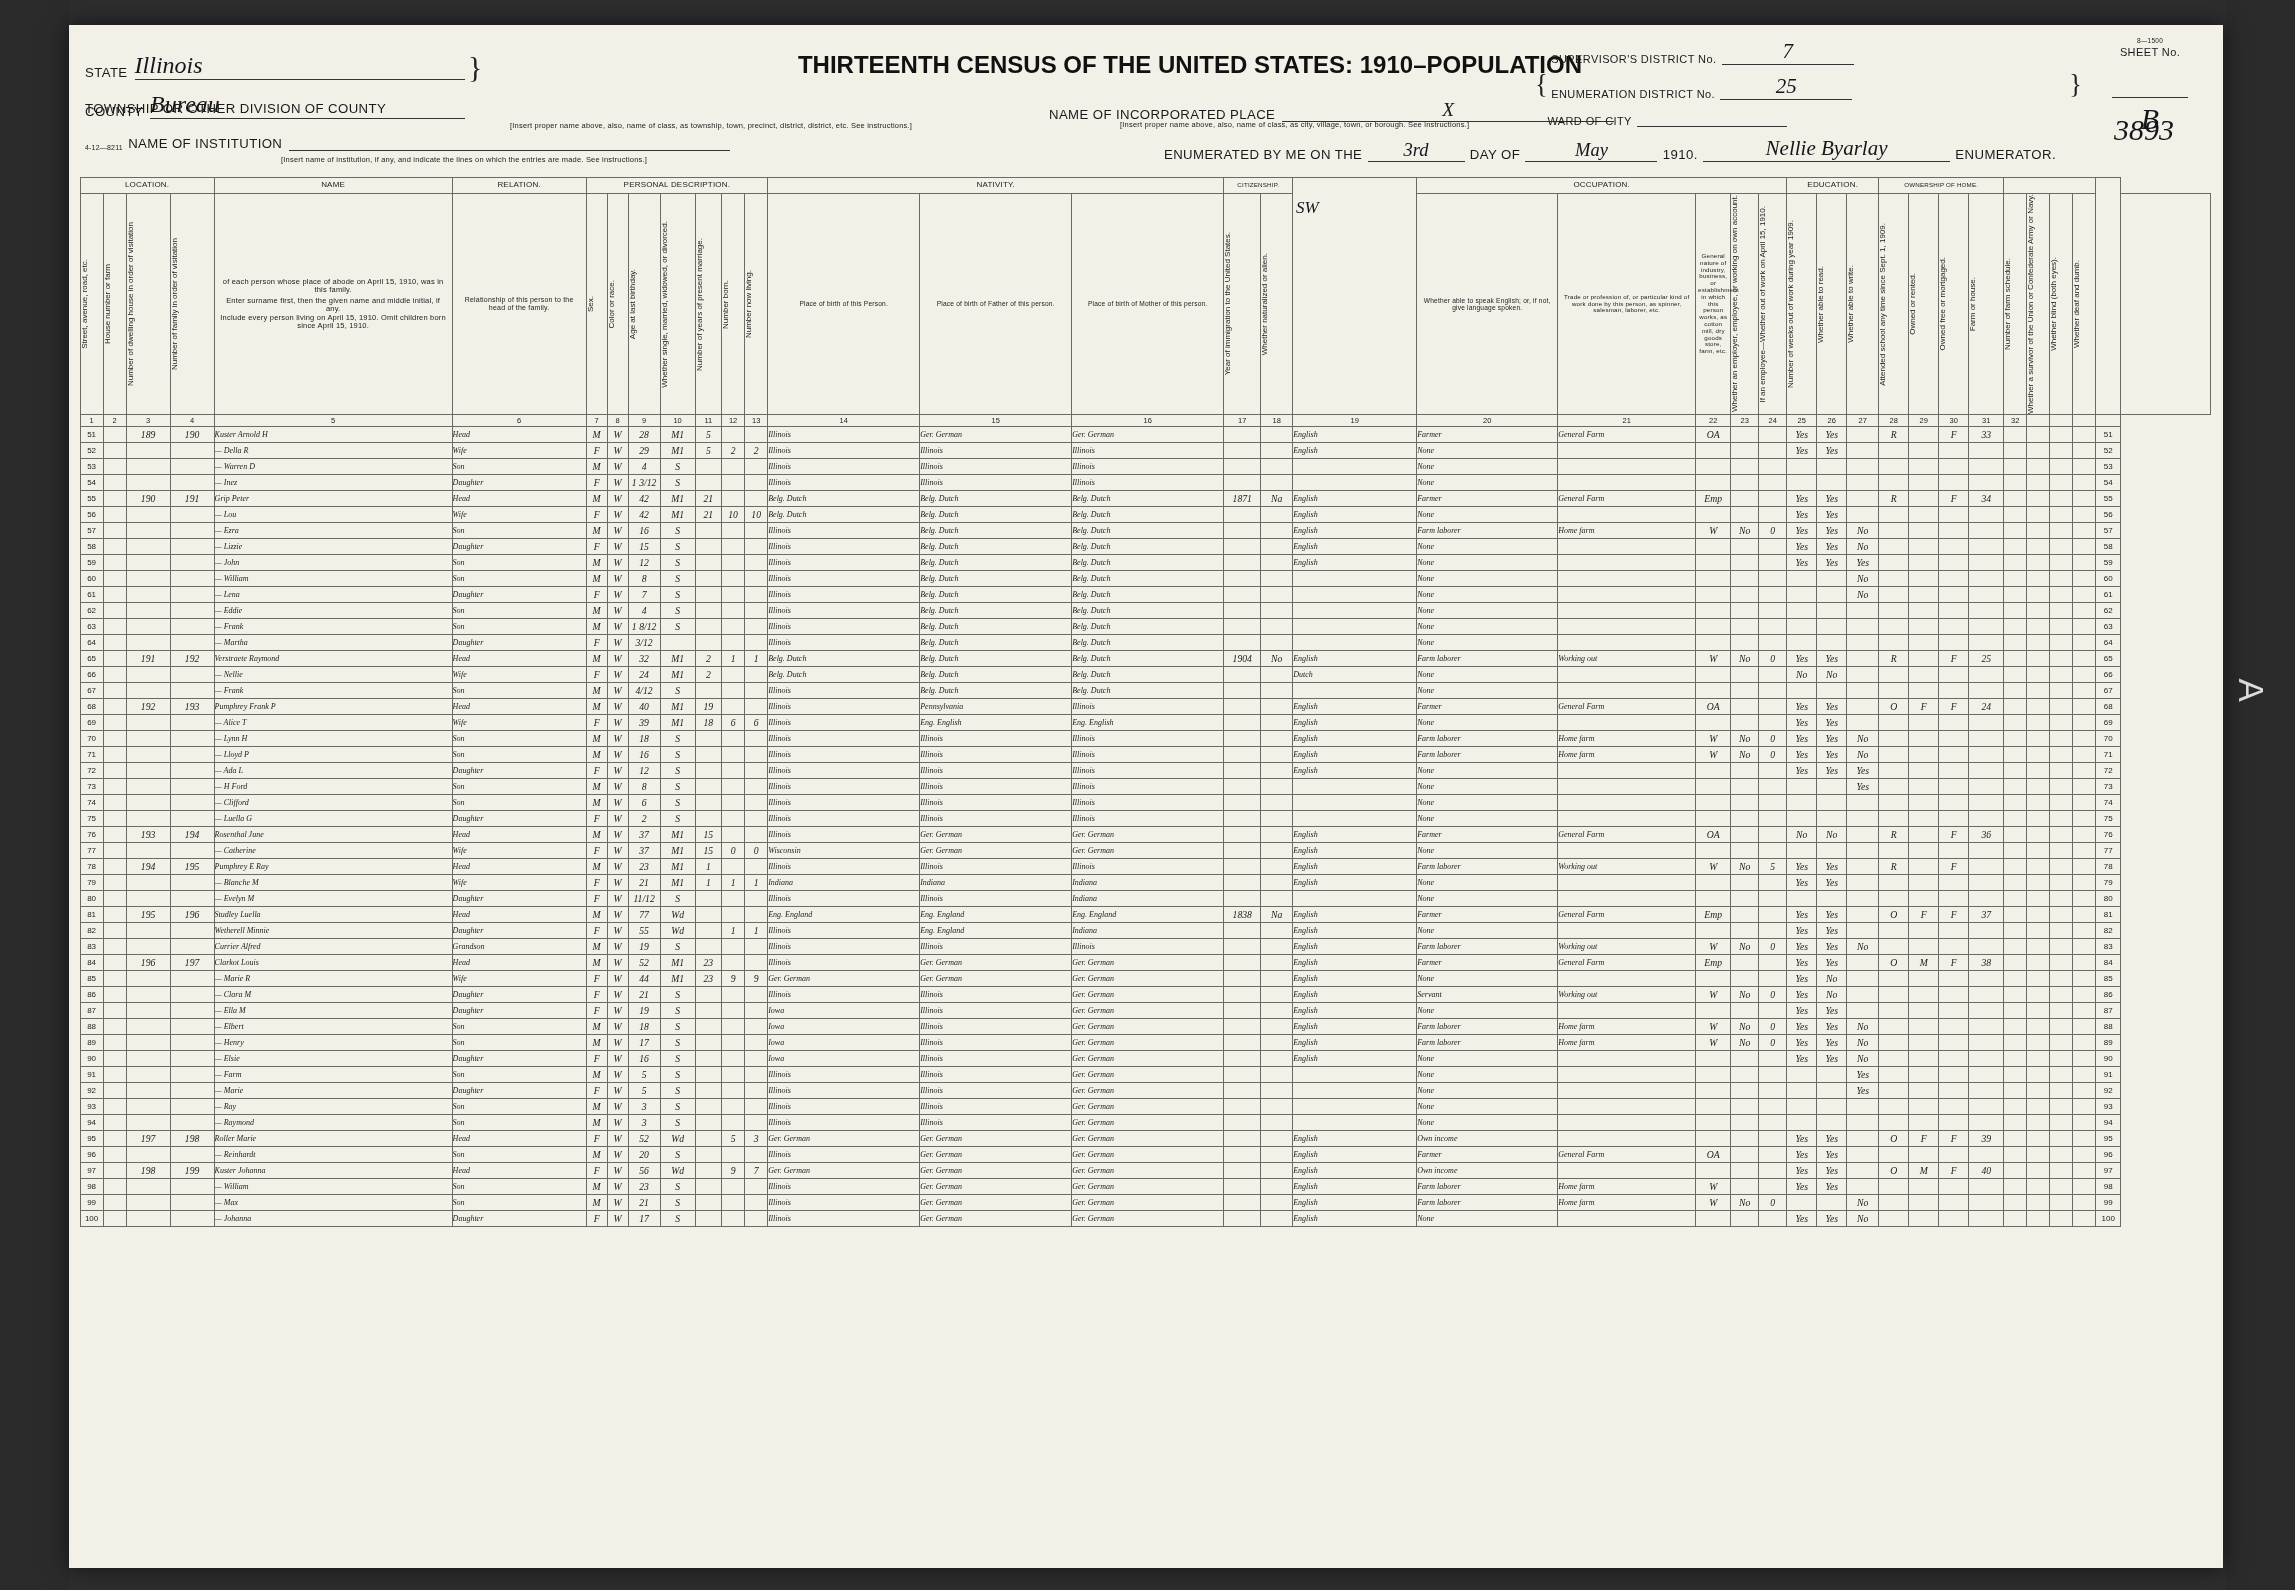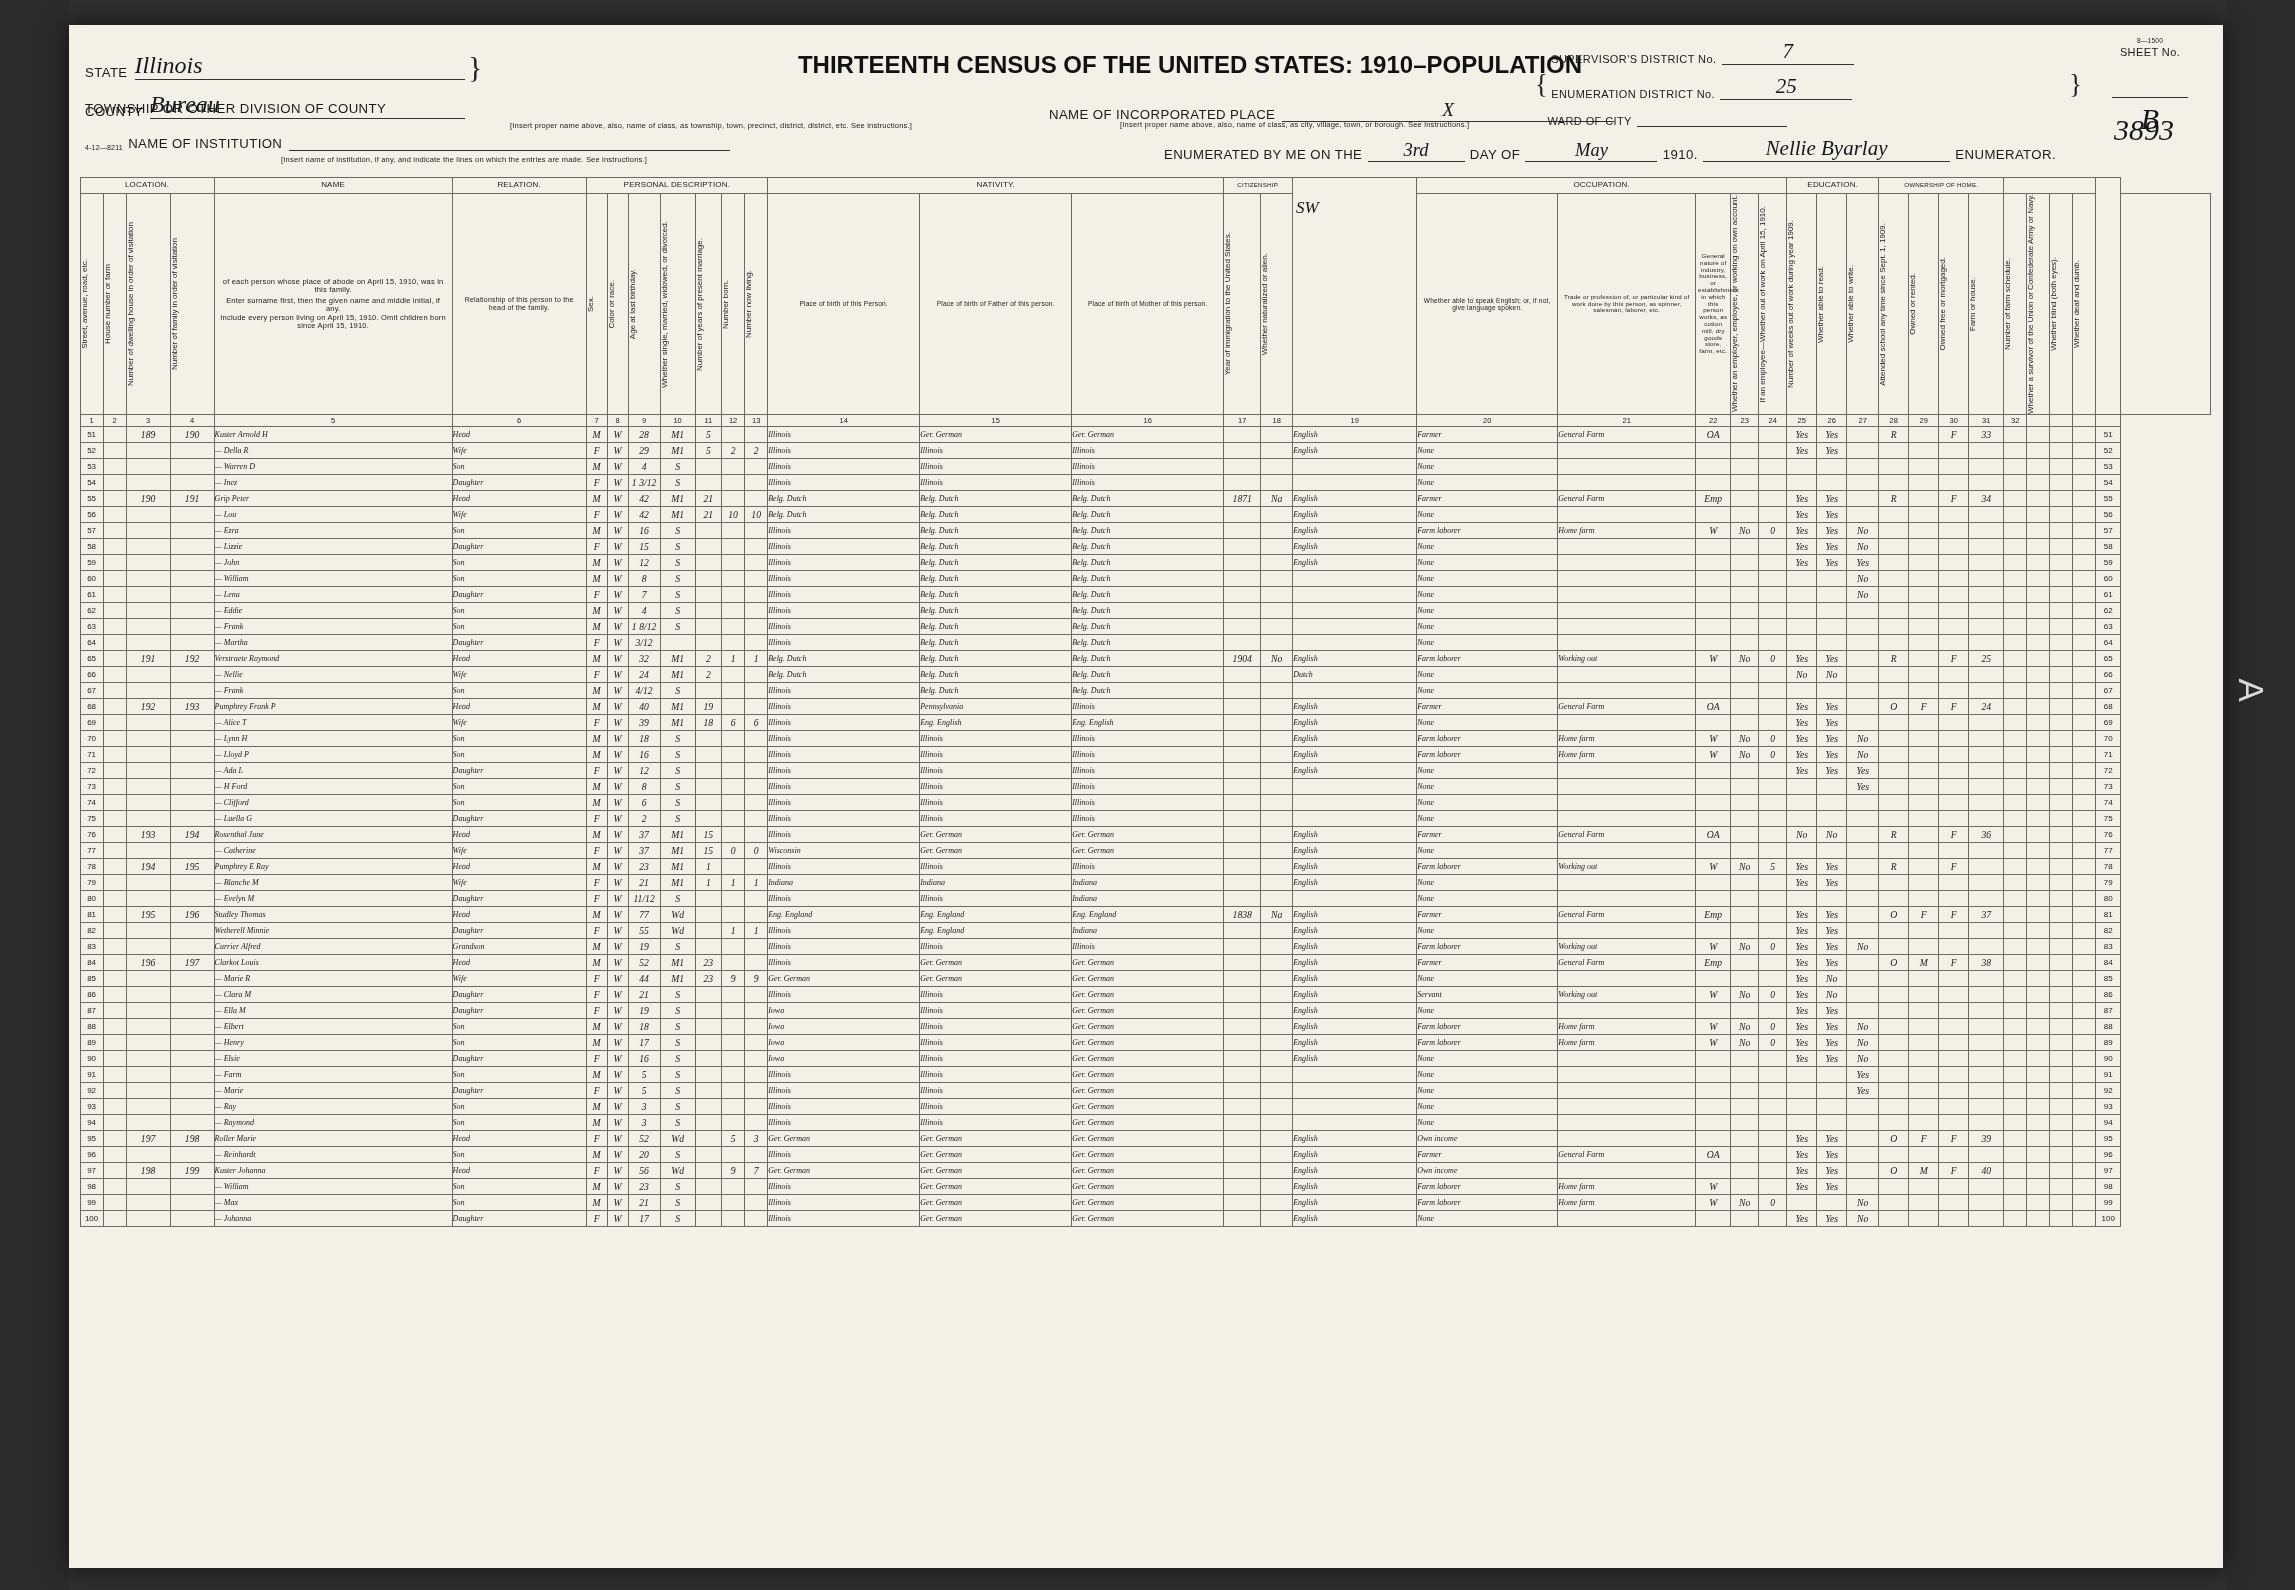--- a/index.html
+++ b/index.html
@@ -1475,21 +1475,21 @@
             <td></td>
             <td></td>
             <td></td>
             <td class="rno">80</td>
           </tr>
           <tr class="rowline">
             <td class="rno">81</td>
             <td></td>
             <td class="cellhand c" style="font-size: 9.7px;">195</td>
             <td class="cellhand c" style="font-size: 9.7px;">196</td>
-            <td class="cellhand">Studley Thomas</td>
+            <td class="cellhand">Studley Luella</td>
             <td class="cellhand">Head</td>
             <td class="cellhand c" style="font-size: 9.7px;">M</td>
             <td class="cellhand c" style="font-size: 9.7px;">W</td>
             <td class="cellhand c" style="font-size: 9.7px;">77</td>
             <td class="cellhand c" style="font-size: 9.7px;">Wd</td>
             <td class="cellhand c" style="font-size: 9.7px;"></td>
             <td class="cellhand c" style="font-size: 9.7px;"></td>
             <td class="cellhand c" style="font-size: 9.7px;"></td>
             <td class="cellhand">Eng. England</td>
             <td class="cellhand">Eng. England</td>

